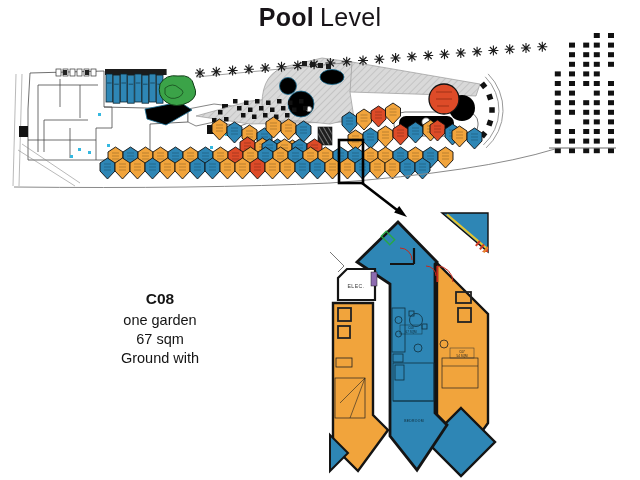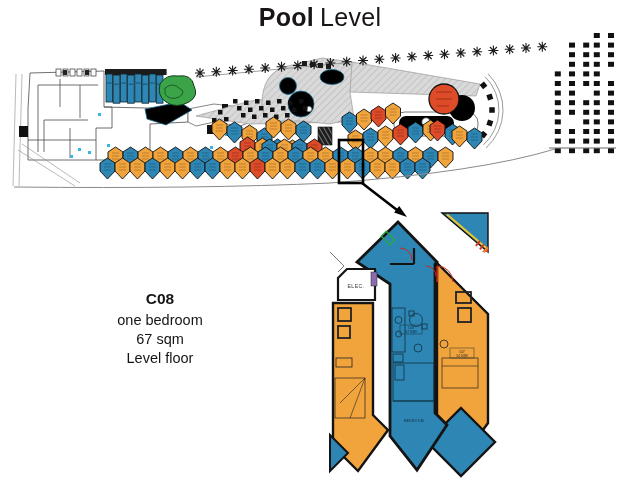--- a/index.html
+++ b/index.html
@@ -693,18 +693,18 @@
     </g>
   </g>
 </svg>
 
 <div class="title">
   <span class="t-bold">Pool</span><span class="t-reg">Level</span>
 </div>
 
 <div class="info">
   <div class="code">C08</div>
-  <div>one bedroom</div>
+  <div>one garden</div>
   <div>67 sqm</div>
-  <div>Level floor</div>
+  <div>Ground with</div>
 </div>
 
 </div>
 
 </body></html>

